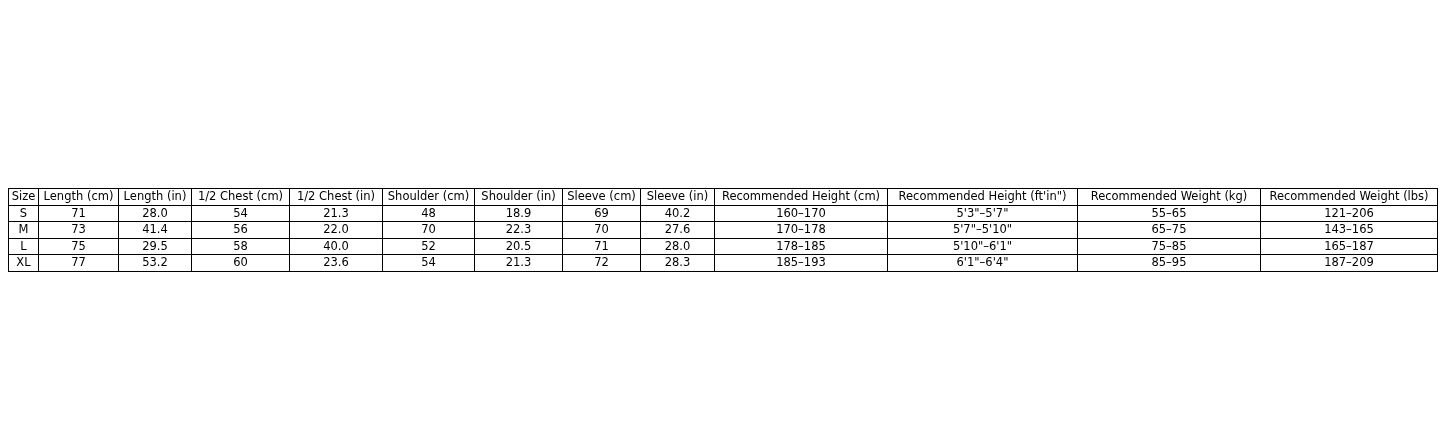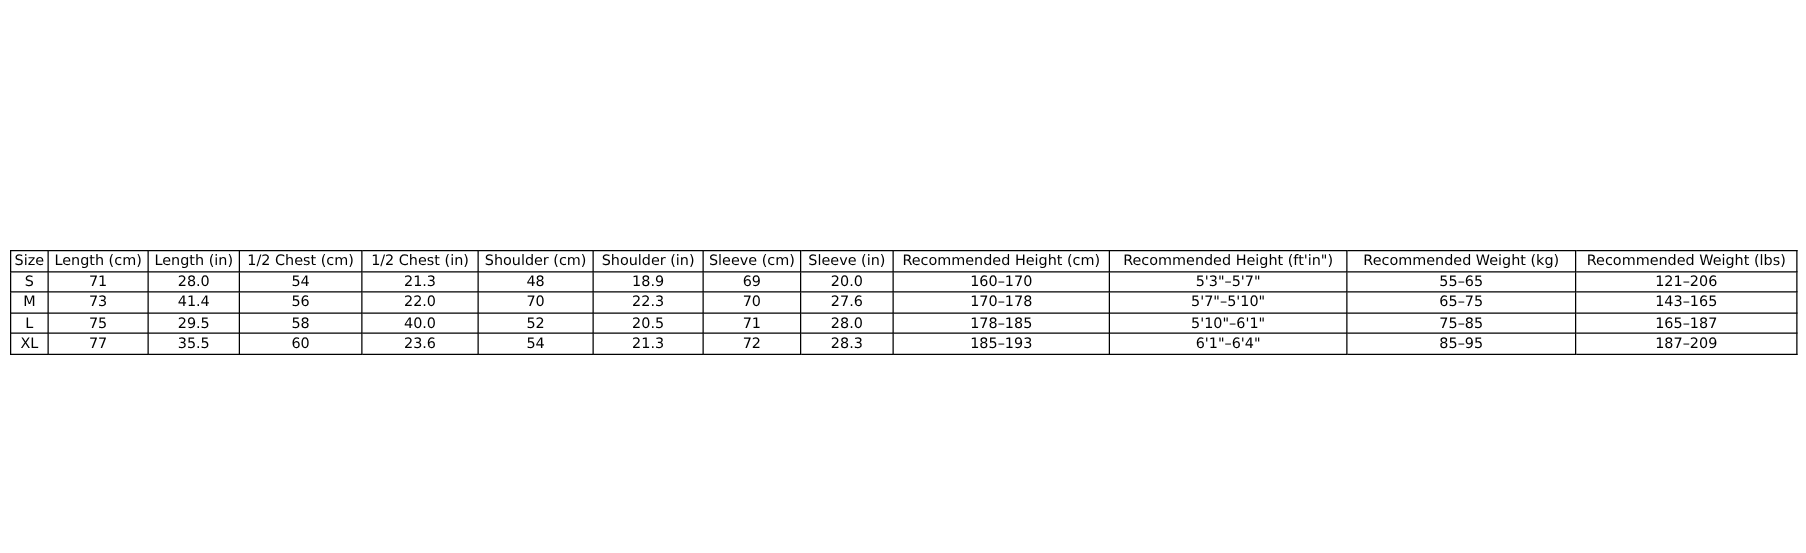--- a/index.html
+++ b/index.html
@@ -11,21 +11,21 @@
     width: 1445px;
     height: 442px;
     font-family: "DejaVu Sans", sans-serif;
     color: #000000;
     position: relative;
     overflow: hidden;
   }
   #size-table-wrap {
     position: absolute;
     left: 8px;
-    top: 200px;
+    top: 188px;
     width: 1429px;
   }
   table.size-chart {
     border-collapse: collapse;
     table-layout: fixed;
     width: 1429px;
     font-size: 11.5px;
     line-height: 1.0;
   }
   table.size-chart th,
@@ -93,21 +93,21 @@
     <tbody>
       <tr>
         <td>S</td>
         <td>71</td>
         <td>28.0</td>
         <td>54</td>
         <td>21.3</td>
         <td>48</td>
         <td>18.9</td>
         <td>69</td>
-        <td>20.0</td>
+        <td>40.2</td>
         <td>160–170</td>
         <td>5'3"–5'7"</td>
         <td>55–65</td>
         <td>121–206</td>
       </tr>
       <tr>
         <td>M</td>
         <td>73</td>
         <td>41.4</td>
         <td>56</td>
@@ -132,21 +132,21 @@
         <td>71</td>
         <td>28.0</td>
         <td>178–185</td>
         <td>5'10"–6'1"</td>
         <td>75–85</td>
         <td>165–187</td>
       </tr>
       <tr>
         <td>XL</td>
         <td>77</td>
-        <td>35.5</td>
+        <td>53.2</td>
         <td>60</td>
         <td>23.6</td>
         <td>54</td>
         <td>21.3</td>
         <td>72</td>
         <td>28.3</td>
         <td>185–193</td>
         <td>6'1"–6'4"</td>
         <td>85–95</td>
         <td>187–209</td>

